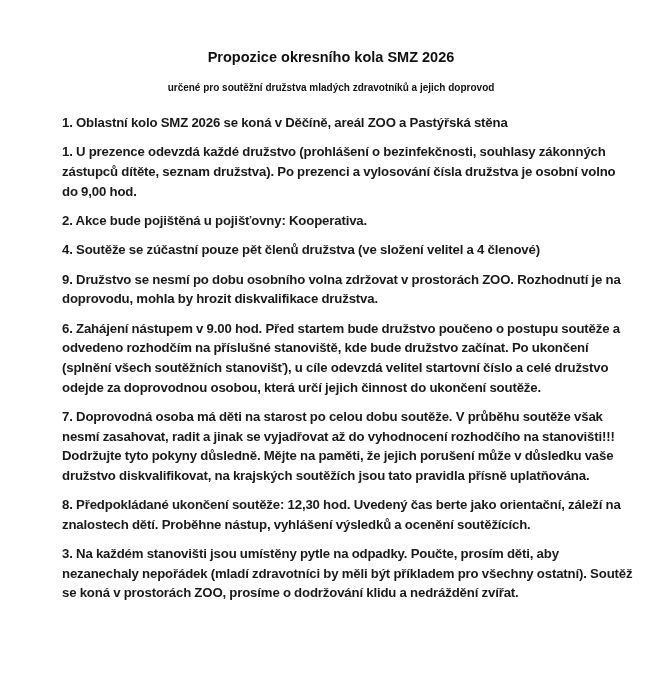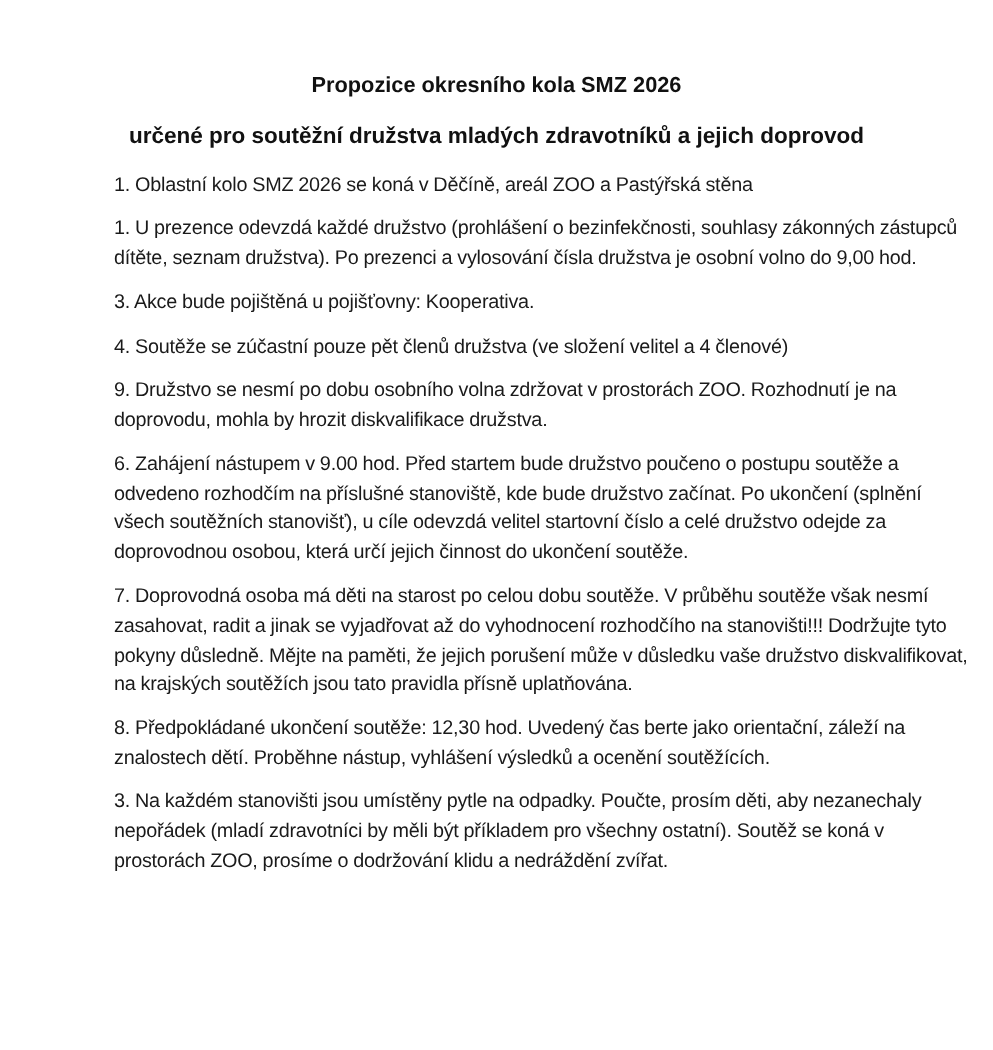--- a/index.html
+++ b/index.html
@@ -7,39 +7,39 @@
   .page {
     position: absolute; left: 0; top: 0; width: 662px; height: 700px;
     background: #ffffff; color: #1a1a1a;
     font-family: "Liberation Sans", sans-serif;
   }
   .title {
     position: absolute; left: 0; width: 662px; text-align: center;
     font-weight: bold; font-size: 14.5px; margin: 0; color: #111;
   }
   .t1 { top: 49px; }
-  .t2 { top: 82px; font-size: 15px; }
+  .t2 { top: 82px; font-size: 10px; }
   .body {
-    position: absolute; left: 76px; top: 113px; width: 572px;
+    position: absolute; left: 62px; top: 113px; width: 572px; font-weight: bold;
   }
   .para {
     font-size: 13.2px; line-height: 19.6px; margin: 0 0 9.8px 0;
     letter-spacing: -0.15px; word-spacing: -0.2px;
   }
 </style>
 </head>
 <body>
 
 <div class="page">
   <h1 class="title t1">Propozice okresního kola SMZ 2026</h1>
   <h2 class="title t2">určené pro soutěžní družstva mladých zdravotníků a jejich doprovod</h2>
   <div class="body">
     <p class="para">1. Oblastní kolo SMZ 2026 se koná v Děčíně, areál ZOO a Pastýřská stěna</p>
     <p class="para">1. U prezence odevzdá každé družstvo (prohlášení o bezinfekčnosti, souhlasy zákonných zástupců dítěte, seznam družstva).  Po prezenci a vylosování čísla družstva je osobní volno do 9,00 hod.</p>
-    <p class="para">3. Akce bude pojištěná u pojišťovny: Kooperativa.</p>
+    <p class="para">2. Akce bude pojištěná u pojišťovny: Kooperativa.</p>
     <p class="para">4. Soutěže se zúčastní pouze pět členů družstva (ve složení velitel a 4 členové)</p>
     <p class="para">9.  Družstvo se nesmí po dobu osobního volna zdržovat v prostorách ZOO. Rozhodnutí je na doprovodu, mohla by hrozit diskvalifikace družstva.</p>
     <p class="para">6. Zahájení nástupem v 9.00 hod. Před startem bude družstvo poučeno o postupu soutěže a odvedeno rozhodčím na příslušné stanoviště, kde bude družstvo začínat. Po ukončení (splnění všech soutěžních stanovišť), u cíle odevzdá velitel startovní číslo a celé družstvo odejde za doprovodnou osobou, která určí jejich činnost do ukončení soutěže.</p>
     <p class="para">7. Doprovodná osoba má děti na starost po celou dobu soutěže. V průběhu soutěže však nesmí zasahovat, radit a jinak se vyjadřovat až do vyhodnocení rozhodčího na stanovišti!!! Dodržujte tyto pokyny důsledně. Mějte na paměti, že jejich porušení může v důsledku vaše družstvo diskvalifikovat, na krajských soutěžích jsou tato pravidla přísně uplatňována.</p>
     <p class="para"> 8. Předpokládané ukončení soutěže: 12,30 hod. Uvedený čas berte jako orientační, záleží na znalostech dětí.  Proběhne nástup, vyhlášení výsledků a ocenění soutěžících.</p>
     <p class="para">3. Na každém stanovišti jsou umístěny pytle na odpadky. Poučte, prosím děti, aby nezanechaly nepořádek (mladí zdravotníci by měli být příkladem pro všechny ostatní). Soutěž se koná v prostorách ZOO, prosíme o dodržování klidu a nedráždění zvířat.</p>
   </div>
 </div>
 
 </body></html>

